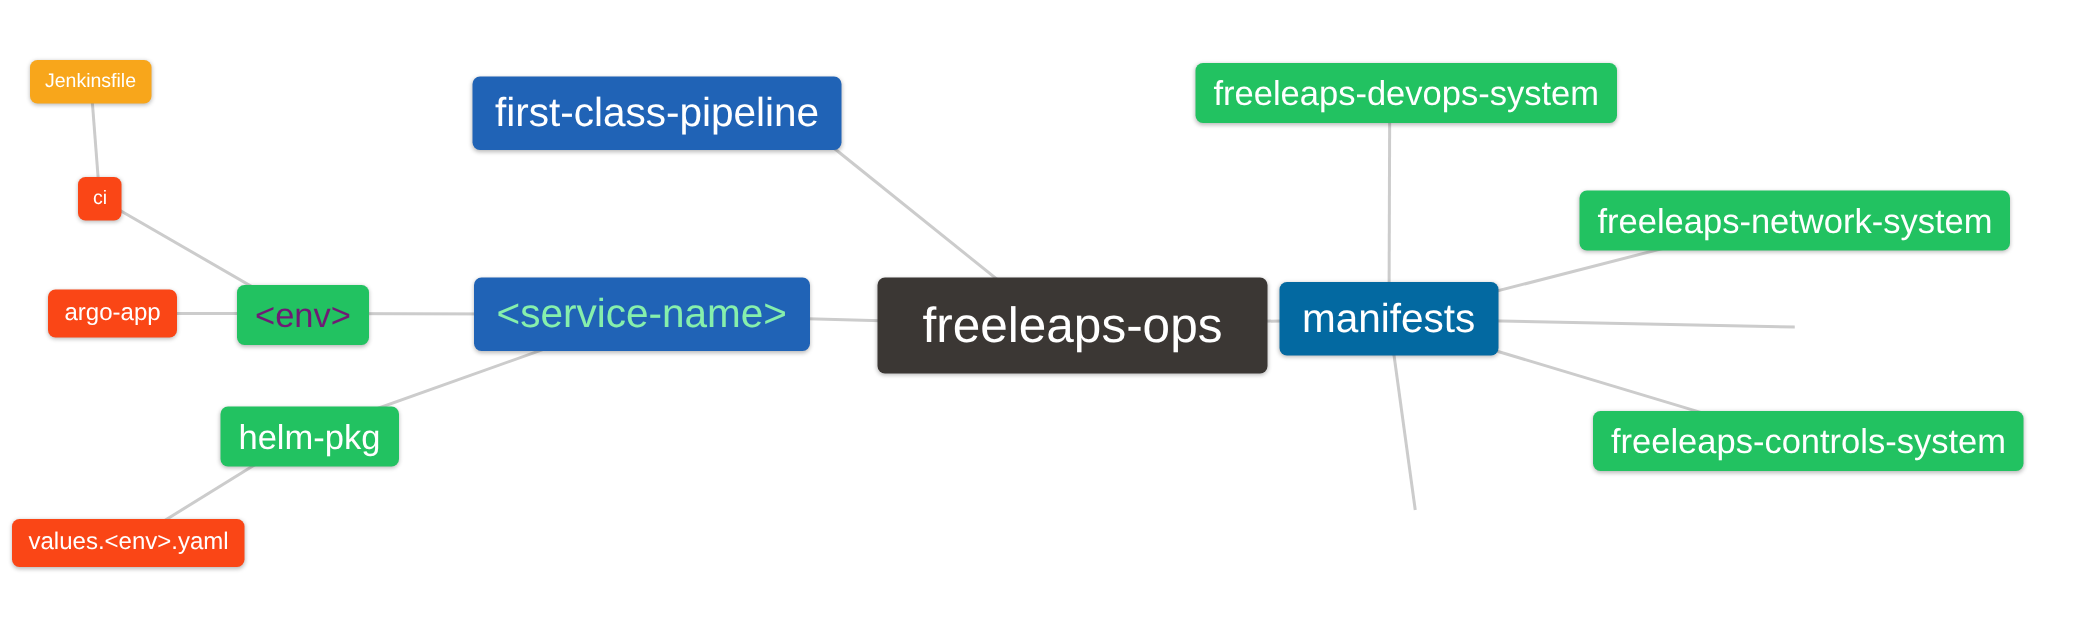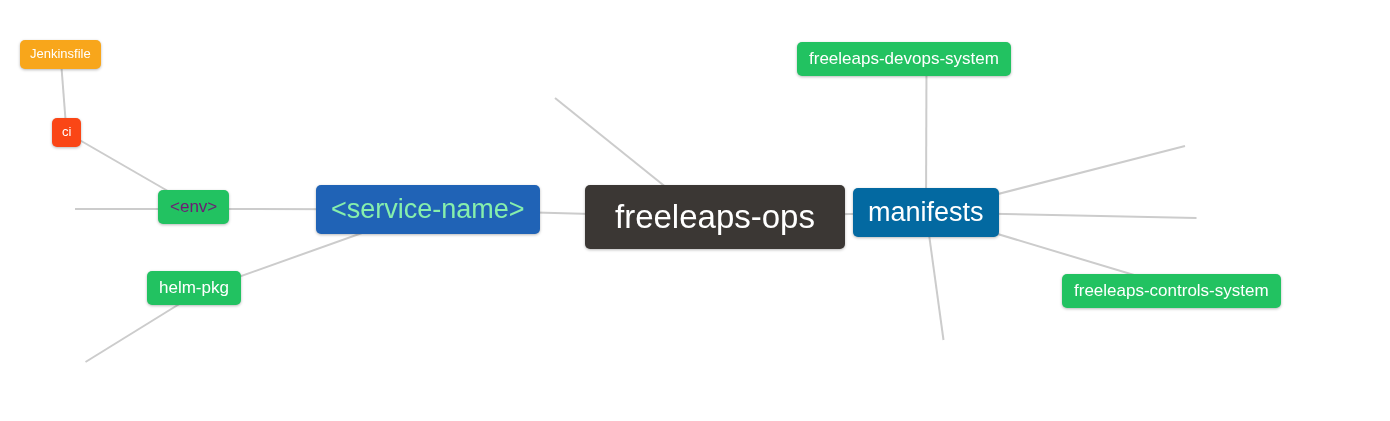--- a/index.html
+++ b/index.html
@@ -30,21 +30,21 @@
     color: #ffffff;
     border-radius: 5px;
     box-shadow: 0 1px 3px rgba(0,0,0,0.28);
     white-space: nowrap;
     line-height: 1.15;
     cursor: pointer;
     user-select: none;
   }
   .t-xs { font-size: 13px; padding: 7px 10px; }
   .t-sm { font-size: 16px; padding: 7px 11px; }
-  .t-md { font-size: 17px; padding: 7px 12px; }
+  .t-md { font-size: 23px; padding: 7px 12px; }
   .t-lg { font-size: 27px; padding: 9px 15px; }
   .t-xl { font-size: 33px; padding: 13px 30px; }
   .node .label { display: inline-block; }
 </style>
 </head>
 <body>
 
 <div id="canvas" style="background: rgb(255, 255, 255);">
   <svg id="edge-layer" width="1390" height="421" viewBox="0 0 1390 421">
       <line x1="60.5" y1="41.5" x2="66.5" y2="119.5" stroke="#cccccc" stroke-width="2"></line>
@@ -58,20 +58,24 @@
       <line x1="703" y1="204" x2="926" y2="199.5" stroke="#cccccc" stroke-width="2"></line>
       <line x1="926" y1="199.5" x2="926.5" y2="48" stroke="#cccccc" stroke-width="2"></line>
       <line x1="926" y1="199.5" x2="1185" y2="133" stroke="#cccccc" stroke-width="2"></line>
       <line x1="926" y1="199.5" x2="1196.5" y2="205" stroke="#cccccc" stroke-width="2"></line>
       <line x1="926" y1="199.5" x2="1194" y2="280" stroke="#cccccc" stroke-width="2"></line>
       <line x1="926" y1="199.5" x2="943.5" y2="327" stroke="#cccccc" stroke-width="2"></line>
     </svg>
 
 <div class="node t-xs" style="left: 20px; top: 27px; background: rgb(248, 166, 27); color: rgb(255, 255, 255);"><span class="label">Jenkinsfile</span></div>
     <div class="node t-xs" style="left: 52px; top: 105px; background: rgb(250, 70, 22); color: rgb(255, 255, 255);"><span class="label">ci</span></div>
+    <div class="node t-sm" style="left: 32px; top: 180px; background: rgb(250, 70, 22); color: rgb(255, 255, 255);"><span class="label">argo-app</span></div>
     <div class="node t-md" style="left: 158px; top: 177px; background: rgb(34, 194, 97); color: #701a75;"><span class="label">&lt;env&gt;</span></div>
     <div class="node t-md" style="left: 147px; top: 258px; background: rgb(34, 194, 97); color: rgb(255, 255, 255);"><span class="label">helm-pkg</span></div>
+    <div class="node t-sm" style="left: 8px; top: 333px; background: rgb(250, 70, 22); color: rgb(255, 255, 255);"><span class="label">values.&lt;env&gt;.yaml</span></div>
+    <div class="node t-lg" style="left: 315px; top: 38px; background: rgb(32, 99, 182); color: rgb(255, 255, 255);"><span class="label">first-class-pipeline</span></div>
     <div class="node t-lg" style="left: 316px; top: 172px; background: rgb(32, 99, 182); color: #86efac;"><span class="label">&lt;service-name&gt;</span></div>
     <div class="node t-xl" style="left: 585px; top: 172px; background: rgb(59, 55, 52); color: rgb(255, 255, 255);"><span class="label">freeleaps-ops</span></div>
     <div class="node t-lg" style="left: 853px; top: 175px; background: #0369a1; color: rgb(255, 255, 255);"><span class="label">manifests</span></div>
     <div class="node t-md" style="left: 797px; top: 29px; background: rgb(34, 194, 97); color: rgb(255, 255, 255);"><span class="label">freeleaps-devops-system</span></div>
+    <div class="node t-md" style="left: 1053px; top: 114px; background: rgb(34, 194, 97); color: rgb(255, 255, 255);"><span class="label">freeleaps-network-system</span></div>
     <div class="node t-md" style="left: 1062px; top: 261px; background: rgb(34, 194, 97); color: rgb(255, 255, 255);"><span class="label">freeleaps-controls-system</span></div>
   </div>
 
 </body></html>

